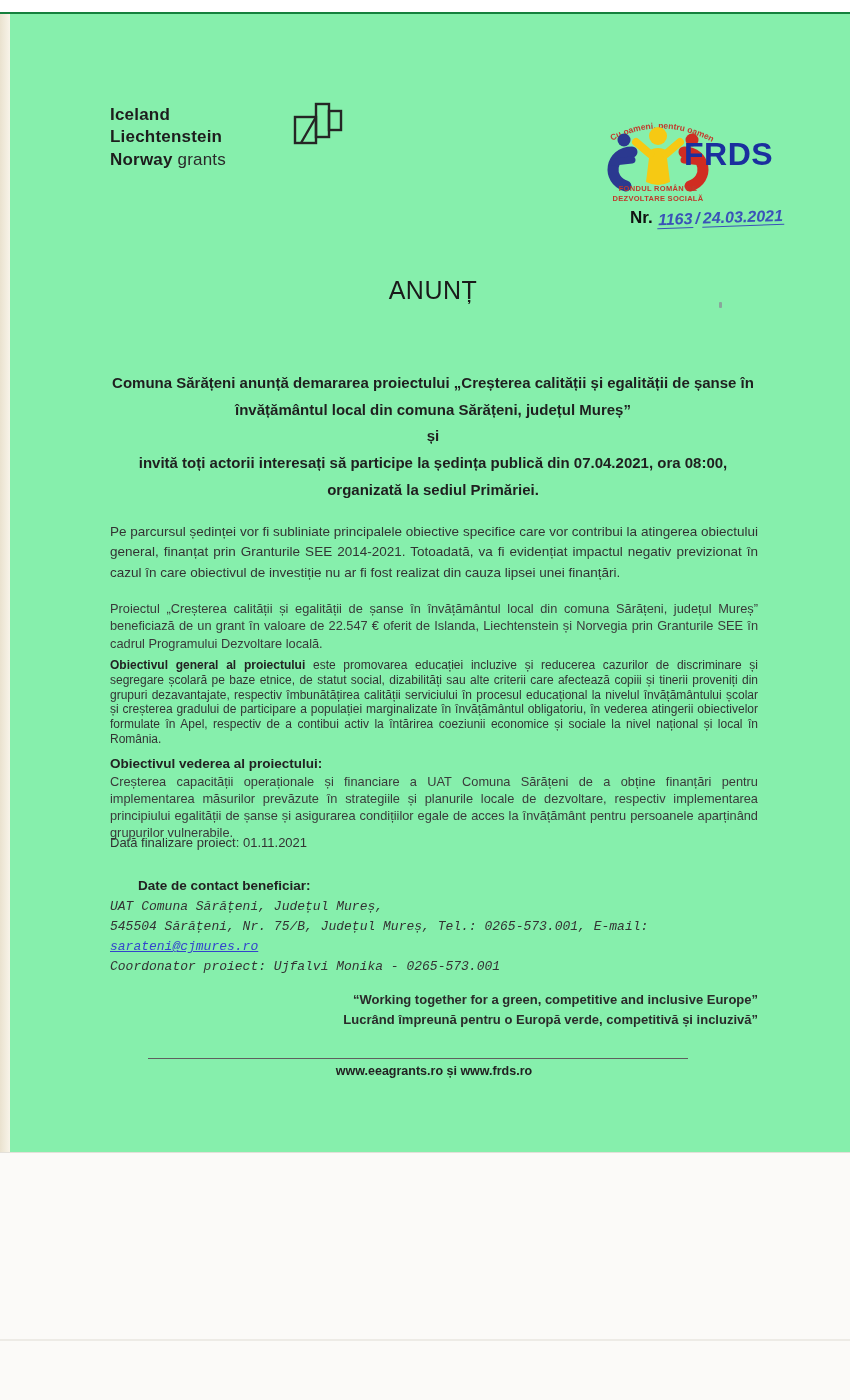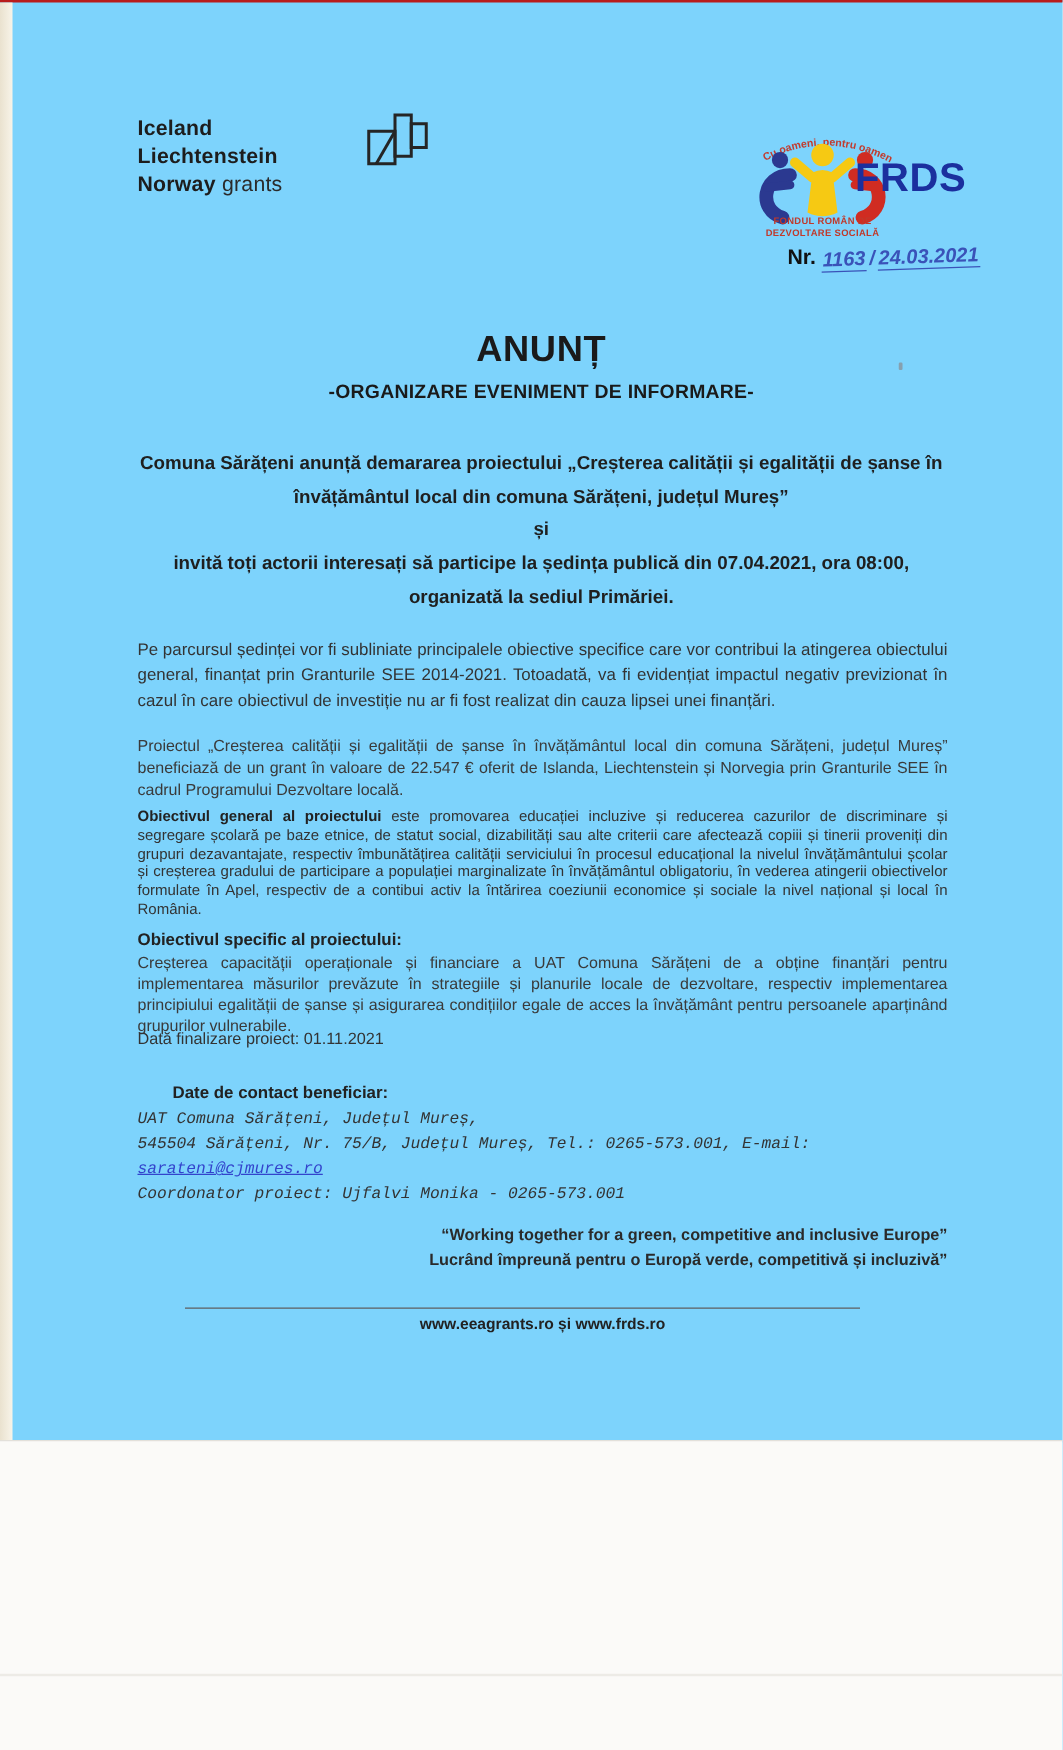--- a/index.html
+++ b/index.html
@@ -5,23 +5,23 @@
   html, body { margin: 0; padding: 0; }
   body {
     width: 850px; height: 1400px;
     background: #ffffff;
     font-family: "Liberation Sans", "DejaVu Sans", sans-serif;
     color: #2e2e2e;
     position: relative;
     overflow: hidden;
   }
   .page {
-    position: absolute; left: 0; top: 0; width: 850px; height: 1152px;
-    background: #7dd3fc;
-    border-top: 2px solid #b91c1c;
+    position: absolute; left: 0; top: 12px; width: 850px; height: 1152px;
+    background: #86efac;
+    border-top: 2px solid #15803d;
     border-right: 1px solid #eceae5;
   }
   .scan-left-edge {
     position: absolute; left: 0; top: 0; width: 10px; height: 1152px;
     background: linear-gradient(to right, #eae2cf, #f8f4e9);
   }
   .below-region {
     position: absolute; left: 0; top: 1152px; width: 850px; height: 248px;
     background: #fbfaf8;
     border-top: 1px solid #e3e0da;
@@ -51,21 +51,21 @@
   .nr-line { position: absolute; left: 630px; top: 194px; font-size: 17px; font-weight: bold; color: #111; white-space: nowrap; }
   .handwriting {
     color: #3a52b8; font-style: italic; font-weight: bold;
     font-size: 16px; display: inline-block; transform: rotate(-2deg);
   }
   .hand-underline { border-bottom: 1.5px solid #3a52b8; padding: 0 1px; }
   .hand-sep { margin: 0 2px; }
 
   
   .title-block { position: absolute; left: 110px; top: 262px; width: 646px; text-align: center; color: #1a1a1a; }
-  .title-heading { font-size: 29px; font-weight: bold; letter-spacing: .5px; }
+  .title-heading { font-size: 25px; font-weight: normal; letter-spacing: .5px; }
   .title-subheading { font-size: 15.5px; font-weight: bold; margin-top: 8px; letter-spacing: .2px; }
   .artifact-dot { position: absolute; left: 719px; top: 288px; width: 3px; height: 6px; background: #8a8f96; opacity: .75; border-radius: 1px; }
 
   
   .announcement {
     position: absolute; left: 104px; top: 356px; width: 658px;
     text-align: center; font-weight: bold; font-size: 15px; line-height: 1.78; color: #1f1f1f;
   }
 
   
@@ -144,39 +144,38 @@
 
   <div class="nr-line">
     <span>Nr.</span>
     <span class="handwriting">
       <span class="hand-underline">1163</span><span class="hand-sep">/</span><span class="hand-underline">24.03.2021</span>
     </span>
   </div>
 
   <div class="title-block">
     <div class="title-heading">ANUNȚ</div>
-    <div class="title-subheading">-ORGANIZARE EVENIMENT DE INFORMARE-</div>
   </div>
   <div class="artifact-dot"></div>
 
   <div class="announcement">
     <div>Comuna Sărățeni anunță demararea proiectului „Creșterea calității și egalității de șanse în învățământul local din comuna Sărățeni, județul Mureș”</div>
     <div>și</div>
     <div>invită toți actorii interesați să participe la ședința publică din 07.04.2021, ora 08:00, organizată la sediul Primăriei.</div>
   </div>
 
   <div class="col p1 p-justify">Pe parcursul ședinței vor fi subliniate principalele obiective specifice care vor contribui la atingerea obiectului general, finanțat prin Granturile SEE 2014-2021. Totoadată, va fi evidențiat impactul negativ previzionat în cazul în care obiectivul de investiție nu ar fi fost realizat din cauza lipsei unei finanțări.</div>
 
   <div class="col p2 p-justify">Proiectul „Creșterea calității și egalității de șanse în învățământul local din comuna Sărățeni, județul Mureș” beneficiază de un grant în valoare de 22.547 € oferit de Islanda, Liechtenstein și Norvegia prin Granturile SEE în cadrul Programului Dezvoltare locală.</div>
 
   <div class="col gen-obj p-justify">
     <span class="bold-lead">Obiectivul general al proiectului</span><span> este promovarea educației incluzive și reducerea cazurilor de discriminare și segregare școlară pe baze etnice, de statut social, dizabilități sau alte criterii care afectează copiii și tinerii proveniți din grupuri dezavantajate, respectiv îmbunătățirea calității serviciului în procesul educațional la nivelul învățământului școlar și creșterea gradului de participare a populației marginalizate în învățământul obligatoriu, în vederea atingerii obiectivelor formulate în Apel, respectiv de a contibui activ la întărirea coeziunii economice și sociale la nivel național și local în România.</span>
   </div>
 
-  <div class="col spec-label">Obiectivul specific al proiectului:</div>
+  <div class="col spec-label">Obiectivul vederea al proiectului:</div>
   <div class="col spec-text p-justify">Creșterea capacității operaționale și financiare a UAT Comuna Sărățeni de a obține finanțări pentru implementarea măsurilor prevăzute în strategiile și planurile locale de dezvoltare, respectiv implementarea principiului egalității de șanse și asigurarea condițiilor egale de acces la învățământ pentru persoanele aparținând grupurilor vulnerabile.</div>
 
   <div class="col dates">
     <div>Dată finalizare proiect: 01.11.2021</div>
   </div>
 
   <div class="col contact">
     <div class="contact-heading">Date de contact beneficiar:</div>
     <div class="contact-line">UAT Comuna Sărățeni, Județul Mureș,</div>
     <div class="contact-line"><span>545504 Sărățeni, Nr. 75/B, Județul Mureș, Tel.: 0265-573.001, E-mail: </span><a href="#" class="email-link">sarateni@cjmures.ro</a></div>

